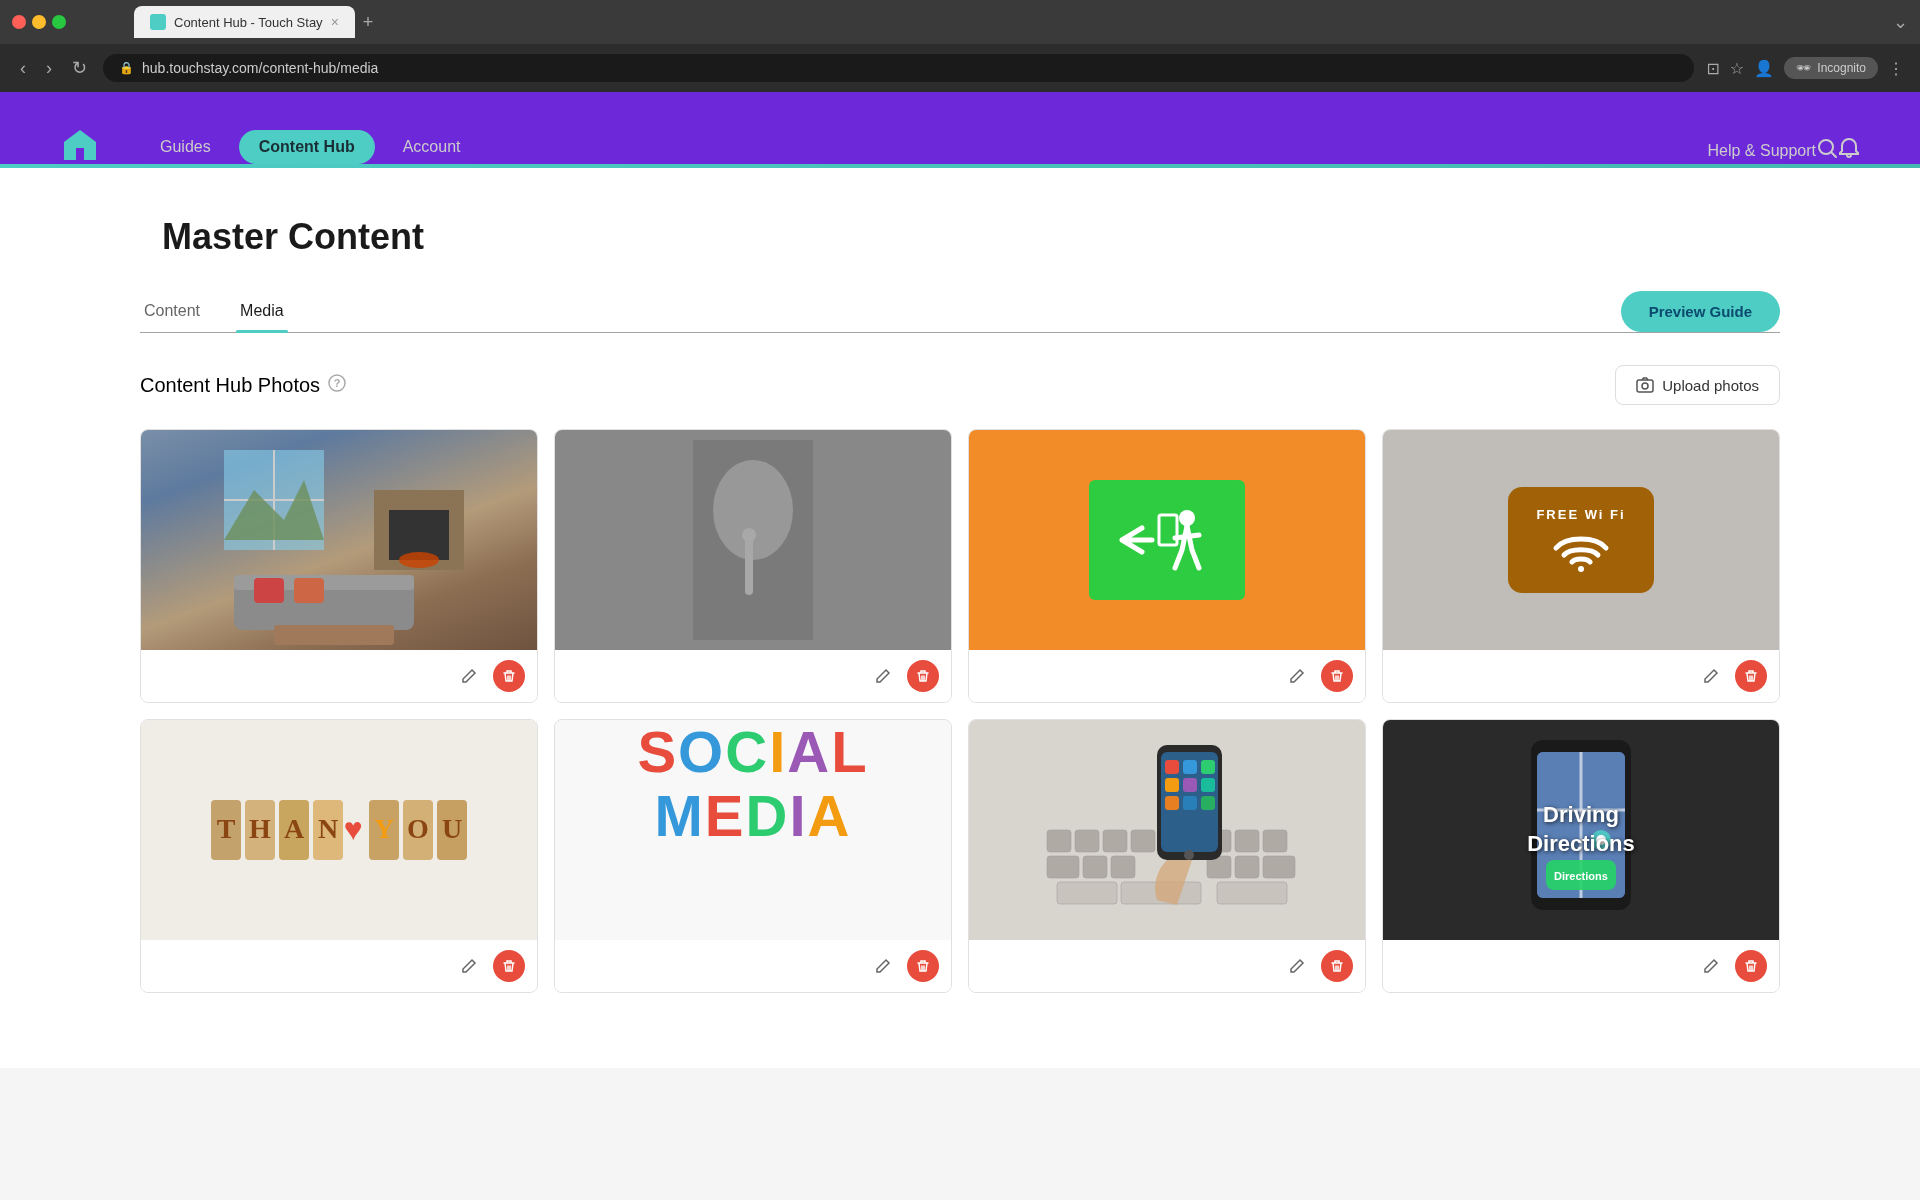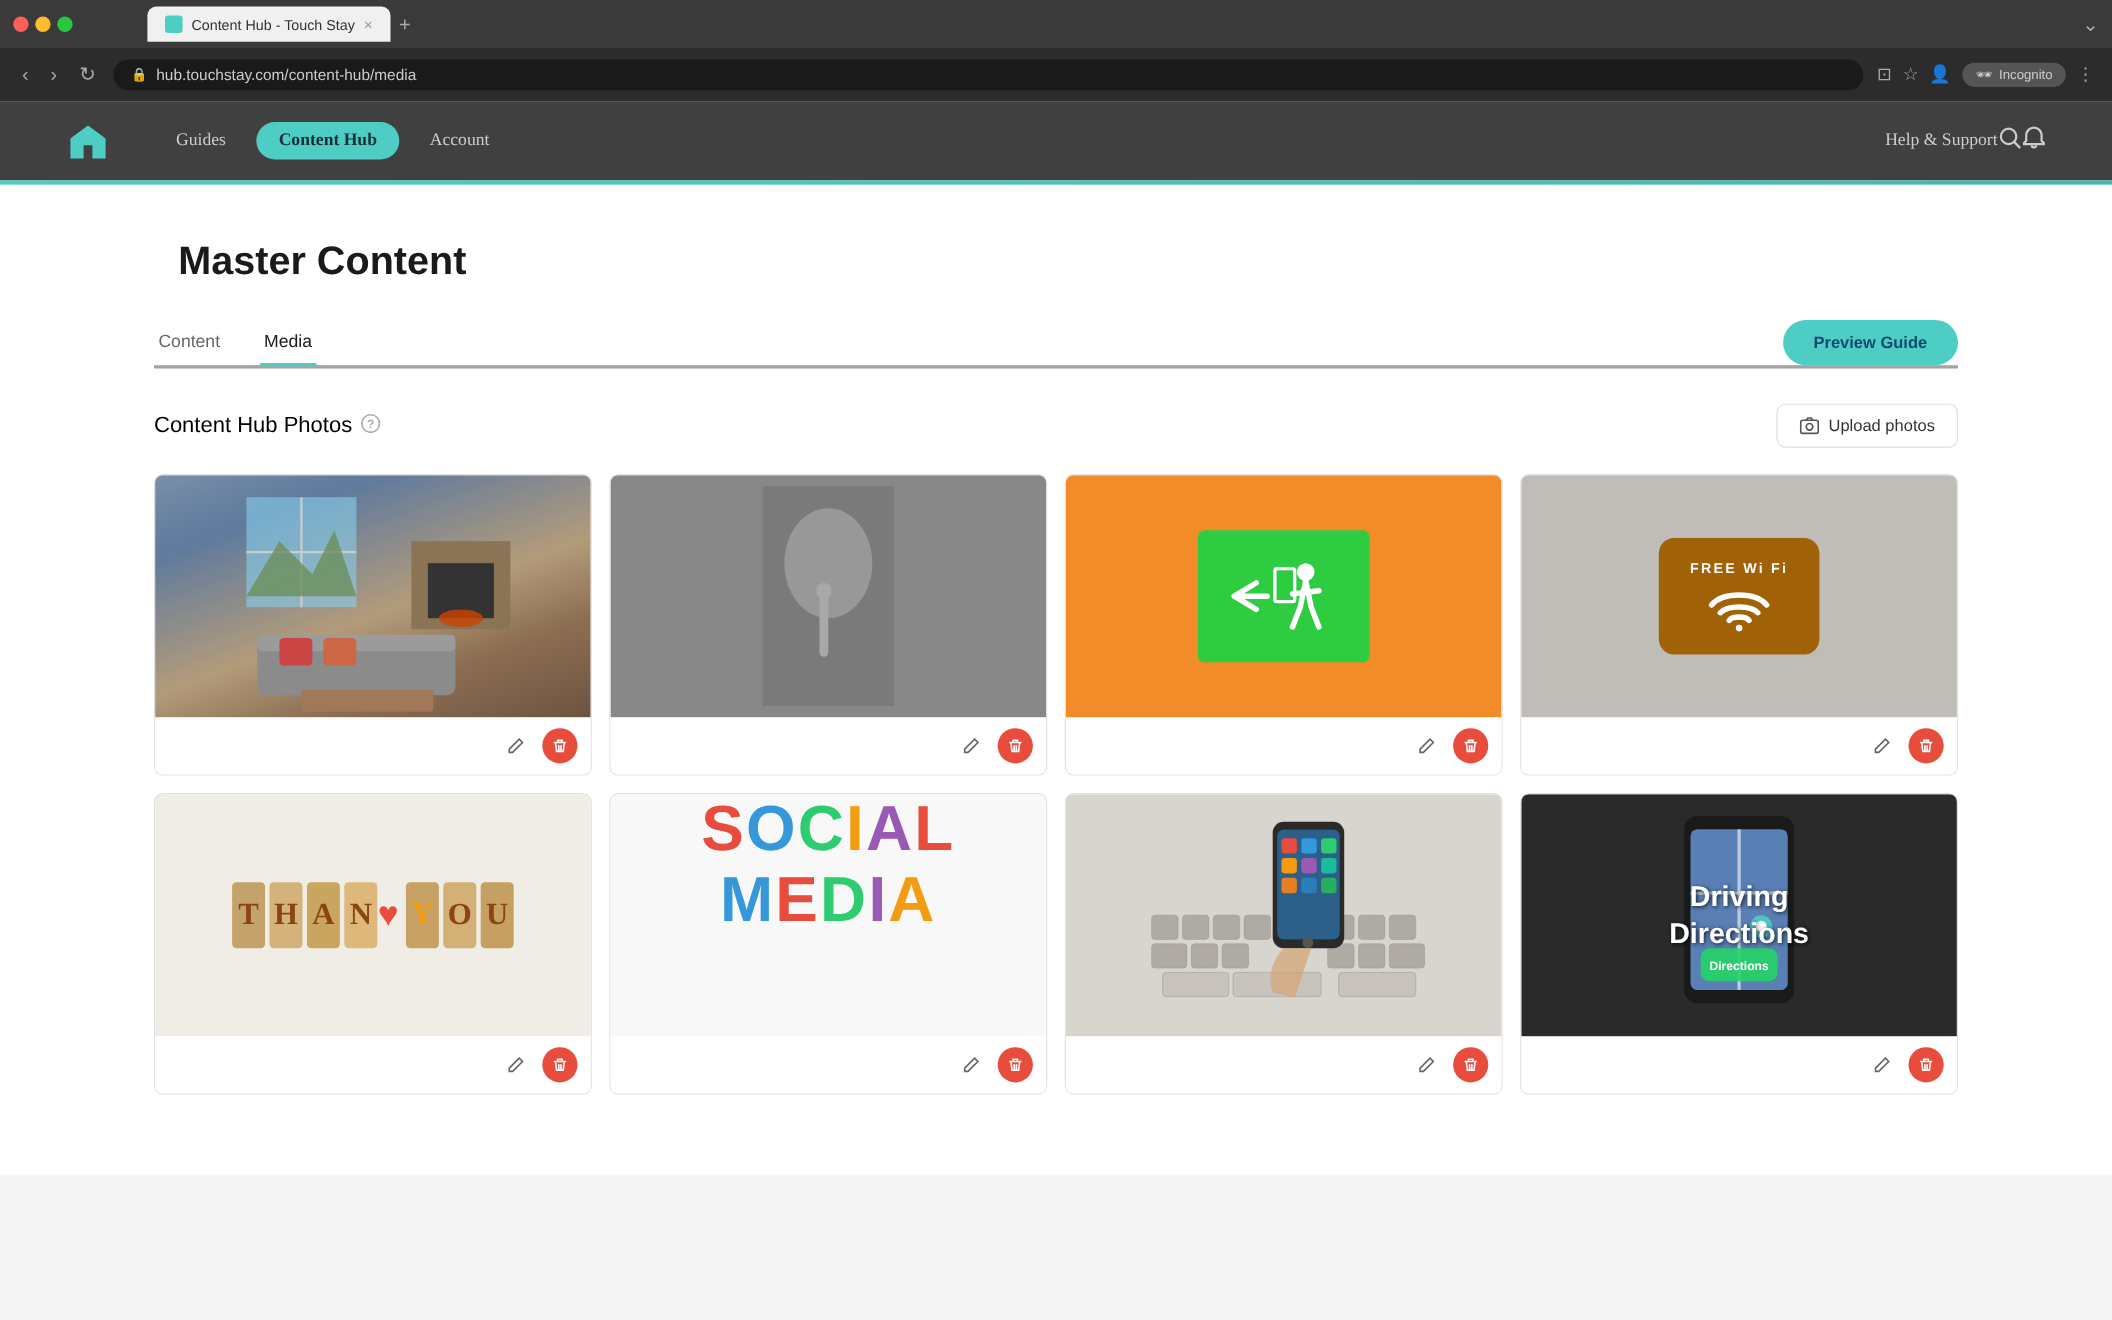--- a/index.html
+++ b/index.html
@@ -19,38 +19,38 @@
     .tab-new { background: none; border: none; color: #aaa; font-size: 18px; padding: 8px; cursor: pointer; }
     .address-bar { background: #2c2c2c; display: flex; align-items: center; padding: 8px 16px; gap: 12px; height: 48px; }
     .nav-btn { background: none; border: none; color: #aaa; font-size: 18px; cursor: pointer; padding: 4px; }
     .address-input { background: #1a1a1a; border: none; border-radius: 20px; color: #ccc; padding: 6px 16px; font-size: 14px; flex: 1; display: flex; align-items: center; gap: 8px; }
     .lock-icon { color: #888; font-size: 12px; }
     .browser-actions { display: flex; gap: 10px; align-items: center; margin-left: auto; }
     .browser-action-btn { background: none; border: none; color: #aaa; font-size: 16px; cursor: pointer; }
     .incognito-badge { background: #555; color: #ccc; border-radius: 20px; padding: 4px 12px; font-size: 12px; display: flex; align-items: center; gap: 6px; }
 
     
-    .app-navbar { background: #404040; display: flex; align-items: center; padding: 0 60px; height: 72px; font-family: Liberation Serif, serif; }
+    .app-navbar { background: #6d28d9; display: flex; align-items: flex-end; padding: 0 60px; height: 72px; }
     .nav-logo { width: 40px; height: 40px; color: #4ecdc4; margin-right: 40px; }
     .nav-links { display: flex; align-items: center; gap: 8px; }
     .nav-link { color: #ccc; text-decoration: none; padding: 8px 20px; font-size: 16px; border-radius: 4px; cursor: pointer; }
     .nav-link.active { background: #4ecdc4; color: #1a2e35; font-weight: 600; border-radius: 24px; }
     .nav-right { margin-left: auto; display: flex; align-items: center; }
     .nav-help { color: #ccc; font-size: 16px; cursor: pointer; }
     .nav-icon-btn { background: none; border: none; color: #ccc; font-size: 20px; cursor: pointer; }
 
     
     .accent-bar { height: 4px; background: linear-gradient(90deg, #4ecdc4 0%, #45b8b0 100%); }
 
     
     .main-content { padding: 48px 140px; background: #fff; min-height: 900px; }
     .page-title { font-size: 36px; font-weight: 700; color: #1a1a1a; margin-bottom: 32px; margin-left: 22px; }
 
     
-    .tabs { display: flex; gap: 32px; border-bottom: 3px solid #a3a3a3; margin-bottom: 32px; position: relative; }
+    .tabs { display: flex; gap: 32px; border-bottom: 1px solid #a3a3a3; margin-bottom: 32px; position: relative; }
     .tab-item { padding: 12px 4px; font-size: 16px; color: #666; cursor: pointer; position: relative; }
     .tab-item.active { color: #1a1a1a; font-weight: 500; }
     .tab-item.active::after { content: ''; position: absolute; bottom: -1px; left: 0; right: 0; height: 3px; background: #4ecdc4; border-radius: 2px; }
     .preview-btn { margin-left: auto; background: #4ecdc4; color: #0c4a6e; border: none; border-radius: 24px; padding: 12px 28px; font-size: 15px; font-weight: 600; cursor: pointer; align-self: center; }
 
     
     .photos-section { margin-top: 24px; }
     .photos-header { display: flex; align-items: center; margin-bottom: 24px; }
     .photos-title { font-size: 20px; font-weight: 400; color: #000000; }
     .photos-help { background: none; border: none; color: #aaa; cursor: pointer; margin-left: 8px; font-size: 16px; }
@@ -434,21 +434,21 @@
 
               <line x1="46" y1="80" x2="134" y2="80" stroke="#fff" stroke-width="3" opacity="0.6"></line>
               <line x1="90" y1="22" x2="90" y2="168" stroke="#fff" stroke-width="3" opacity="0.6"></line>
 
               <circle cx="110" cy="110" r="10" fill="#4ecdc4" opacity="0.9"></circle>
               <circle cx="110" cy="110" r="5" fill="#fff"></circle>
 
               <rect x="55" y="130" width="70" height="30" rx="8" fill="#25D366" opacity="0.9"></rect>
               <text x="90" y="150" text-anchor="middle" fill="white" font-size="11" font-weight="bold">Directions</text>
             </svg>
-            <div style="position:absolute; color:#fff; font-size:26px; font-weight:700; text-align:center; line-height:1.3; top:50%; left:50%; transform:translate(-50%,-50%); text-shadow:1px 1px 4px rgba(0,0,0,0.8);">Driving<br>Directions</div>
+            <div style="position:absolute; color:#fff; font-size:22px; font-weight:700; text-align:center; line-height:1.3; top:50%; left:50%; transform:translate(-50%,-50%); text-shadow:1px 1px 4px rgba(0,0,0,0.8);">Driving<br>Directions</div>
           </div>
         </div>
         <div class="photo-actions">
           <button class="action-btn edit-btn">
             <svg width="16" height="16" viewBox="0 0 16 16" fill="none">
                 <path d="M11 2l3 3-9 9H2v-3L11 2z" stroke="#666" stroke-width="1.5" fill="none"></path>
               </svg>
           </button>
           <button class="action-btn delete-btn">
             <svg width="14" height="14" viewBox="0 0 14 14" fill="none">

